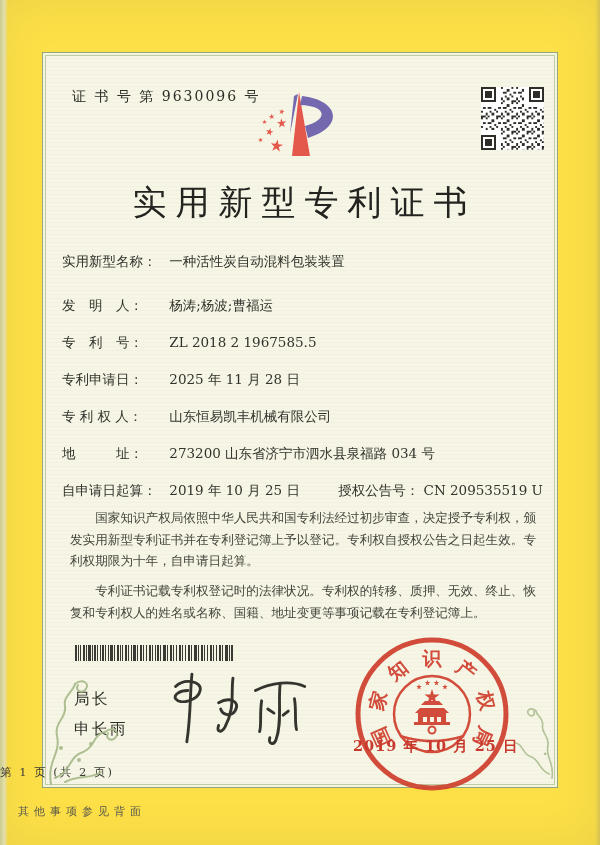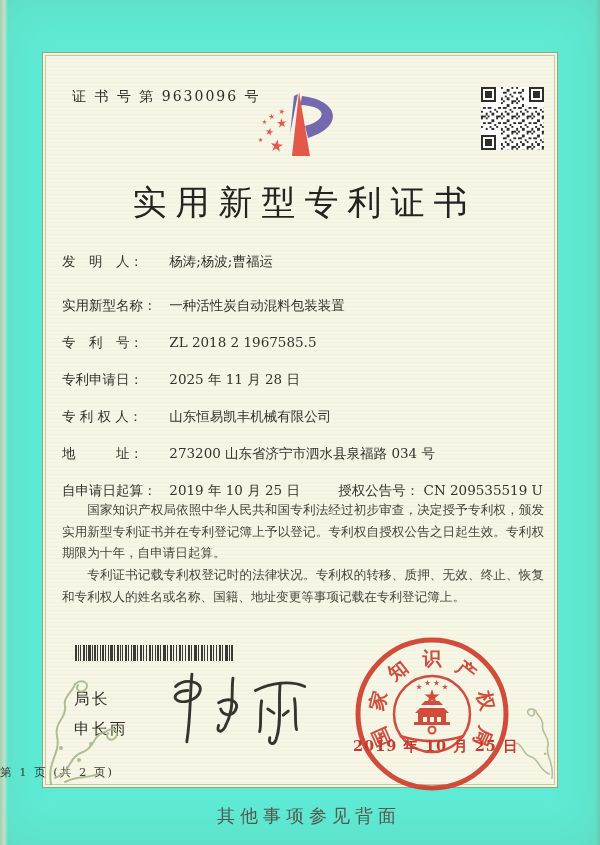--- a/index.html
+++ b/index.html
@@ -1,16 +1,16 @@
 <!DOCTYPE html>
 <html><head>
 <meta charset="utf-8">
 <style>
   html,body{margin:0;padding:0;background:#e6e2d2;}
-  .paper{position:relative;width:600px;height:845px;background:#5eead4;overflow:hidden;
+  .paper{position:relative;width:600px;height:845px;background:#fde047;overflow:hidden;
          font-family:"DejaVu Serif","Liberation Serif",serif;color:#33322c;
          box-shadow:inset 0 0 46px rgba(120,110,70,.14);}
   .paper > *{position:absolute;}
   .edge-left{left:0;top:0;bottom:0;width:8px;
     background:linear-gradient(90deg,#bcc9a6 0,#e0e0cc 55%,rgba(224,224,204,0) 100%);opacity:.75;}
   .edge-right{right:0;top:0;bottom:0;width:5px;
     background:linear-gradient(270deg,rgba(140,140,110,.28),rgba(140,140,110,0));}
   .frame{left:42px;top:52px;right:42px;bottom:57px;border:1.5px solid #93a878;
     background:repeating-linear-gradient(0deg,rgba(160,180,130,.07) 0 1px,rgba(0,0,0,0) 1px 4px),#f7f6e6;}
   .frame::after{content:"";position:absolute;inset:2px;border:1px solid #bfcc9f;pointer-events:none;}
@@ -18,28 +18,28 @@
   .logo{left:250px;top:74px;width:106px;height:100px;}
   .qr{left:481px;top:87px;width:63px;height:63px;}
   .title{left:0;right:0;top:180px;margin:0;text-align:center;font-size:34px;font-weight:400;
     letter-spacing:9px;text-indent:9px;color:#232320;}
   .fields{left:62px;right:54px;top:250px;font-size:13.5px;color:#33322c;}
   .frow{height:22px;line-height:22px;margin-bottom:15px;white-space:nowrap;}
   .frow:first-of-type{margin-bottom:22px;}
   .frow .lbl{display:inline-block;min-width:103px;}
   .frow .lbl2{margin-left:34px;}
   .paras{left:62px;right:56px;top:499px;font-size:12.6px;line-height:1.72;color:#46453d;text-align:justify;}
-  .paras p{margin:0;text-indent:2em;}
+  .paras p{margin:8px;text-indent:2em;}
   .barcode{left:75px;top:645px;width:158px;height:16px;}
   .officer{left:74px;top:684px;font-size:15.5px;letter-spacing:2.5px;color:#2f2e28;line-height:30px;}
   .signature{left:150px;top:668px;width:170px;height:82px;}
   .seal{left:350px;top:632px;width:164px;height:164px;opacity:.93;}
   .seal-date{left:353px;top:737px;font-size:14.5px;font-weight:700;color:#c8382c;letter-spacing:1px;}
   .pageno{left:0;right:0;top:765px;text-align:left;font-size:11.5px;letter-spacing:2px;color:#3c3b34;}
-  .backnote{left:18px;right:0;top:804px;text-align:center;font-size:18px;letter-spacing:5px;color:#57564c;}
+  .backnote{left:18px;right:0;top:804px;text-align:left;font-size:11px;letter-spacing:5px;color:#57564c;}
   .flourish-bl{left:45px;top:660px;width:92px;height:126px;}
   .flourish-br{right:44px;top:688px;width:62px;height:98px;transform:scaleX(-1);}
 </style>
 </head>
 <body>
 
 <div class="paper">
   <div class="edge-left"></div>
   <div class="edge-right"></div>
   <div class="frame"></div>
@@ -98,26 +98,26 @@
       <rect x="0" y="22" width="7" height="7"></rect>
         <rect x="1" y="23" width="5" height="5" fill="#ffffff"></rect>
         <rect x="2" y="24" width="3" height="3"></rect>
     </g>
   </svg>
 
   <h1 class="title">实用新型专利证书</h1>
 
   <div class="fields">
     <div class="frow">
+      <span class="lbl">实用新型名称：</span>
+      <span class="val">一种活性炭自动混料包装装置</span>
+    </div>
+    <div class="frow">
       <span class="lbl">发　明　人：</span>
       <span class="val">杨涛;杨波;曹福运</span>
-    </div>
-    <div class="frow">
-      <span class="lbl">实用新型名称：</span>
-      <span class="val">一种活性炭自动混料包装装置</span>
     </div>
     <div class="frow">
       <span class="lbl">专　利　号：</span>
       <span class="val">ZL 2018 2 1967585.5</span>
     </div>
     <div class="frow">
       <span class="lbl">专利申请日：</span>
       <span class="val">2025 年 11 月 28 日</span>
     </div>
     <div class="frow">

